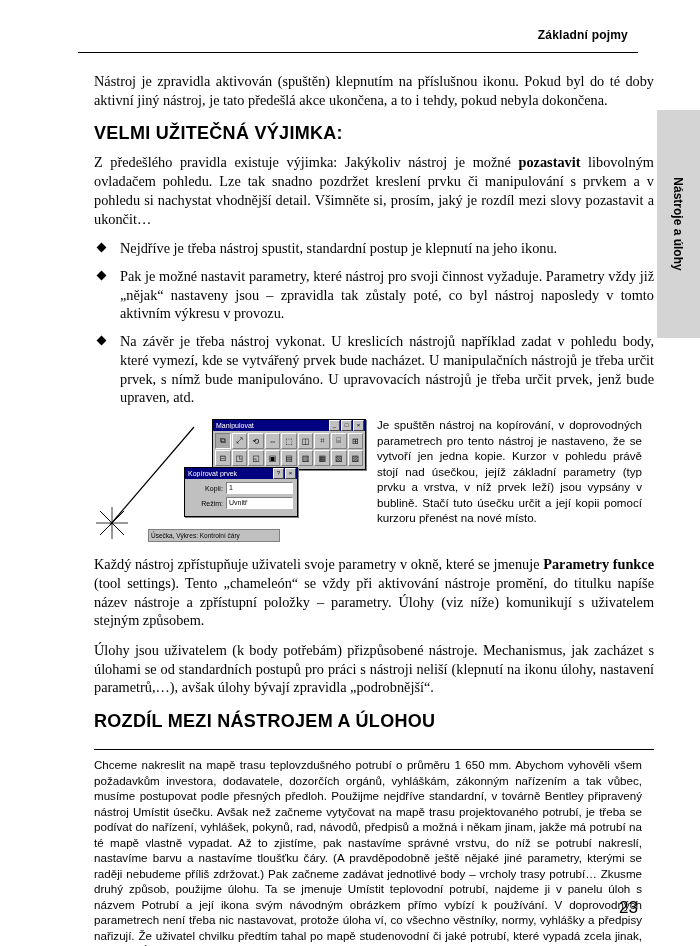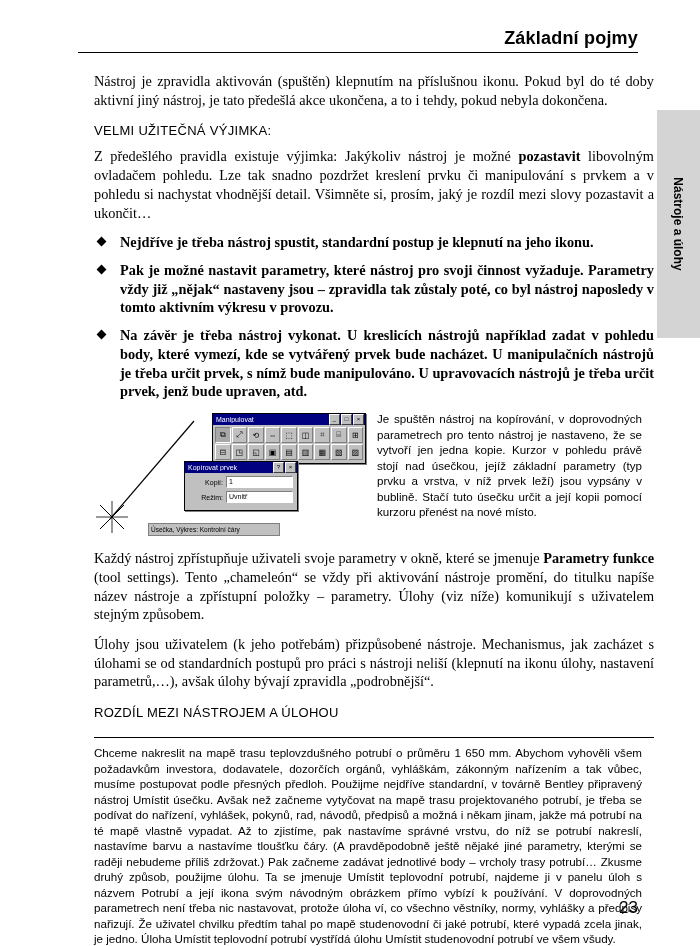--- a/index.html
+++ b/index.html
@@ -21,24 +21,24 @@
   .header-rule {
     position: absolute;
     left: 78px;
     top: 52px;
     width: 560px;
     height: 1px;
     background: #000000;
   }
   .header-title {
     position: absolute;
-    right: 62px;
+    right: 72px;
     top: 28px;
     font-family: "Liberation Sans", sans-serif;
-    font-size: 18px;
+    font-size: 12px;
     font-weight: bold;
     letter-spacing: 0.2px;
   }
 
   
   .side-tab {
     position: absolute;
     left: 657px;
     top: 110px;
     width: 43px;
@@ -70,34 +70,33 @@
   }
   p.body {
     margin: 0 0 11px 0;
     font-size: 14.3px;
     line-height: 1.31;
     text-align: justify;
   }
   h2.section {
     margin: 14px 0 9px 0;
     font-family: "Liberation Sans", sans-serif;
-    font-size: 13px;
-    font-weight: normal;
+    font-size: 18px;
+    font-weight: bold;
     letter-spacing: 0.3px;
   }
   h2.section.with-rule {
     border-bottom: 1.6px solid #000;
     padding-bottom: 17px;
     margin-bottom: 7px;
   }
   ul.bullets {
     margin: 8px 0 10px 0;
     padding: 0;
     list-style: none;
-    font-weight: bold;
   }
   ul.bullets li {
     position: relative;
     padding-left: 26px;
     margin-bottom: 9px;
     font-size: 14.3px;
     line-height: 1.31;
     text-align: justify;
   }
   ul.bullets li .diamond {
@@ -387,21 +386,21 @@
         <div class="statusbar">Úsečka, Výkres: Kontrolní čáry</div>
       </div>
 
       <div class="figure-caption sans-block">
         <p>Je spuštěn nástroj na kopírování, v doprovodných parametrech pro tento nástroj je nastaveno, že se vytvoří jen jedna kopie. Kurzor v pohledu právě stojí nad úsečkou, jejíž základní parametry (typ prvku a vrstva, v níž prvek leží) jsou vypsány v bublině. Stačí tuto úsečku určit a její kopii pomocí kurzoru přenést na nové místo.</p>
       </div>
     </div>
 
     <p class="body"><span>Každý nástroj zpřístupňuje uživateli svoje parametry v okně, které se jmenuje </span><b>Parametry funkce</b><span> (tool settings). Tento „chameleón“ se vždy při aktivování nástroje promění, do titulku napíše název nástroje a zpřístupní položky – parametry. Úlohy (viz níže) komunikují s uživatelem stejným způsobem.</span></p>
 
-    <p class="body">Úlohy jsou uživatelem (k jeho potřebám) přizpůsobené nástroje. Mechanismus, jak zacházet s úlohami se od standardních postupů pro práci s nástroji neliší (klepnutí na ikonu úlohy, nastavení parametrů,…), avšak úlohy bývají zpravidla „podrobnější“.</p>
+    <p class="body">Úlohy jsou uživatelem (k body potřebám) přizpůsobené nástroje. Mechanismus, jak zacházet s úlohami se od standardních postupů pro práci s nástroji neliší (klepnutí na ikonu úlohy, nastavení parametrů,…), avšak úlohy bývají zpravidla „podrobnější“.</p>
 
     <h2 class="section with-rule">ROZDÍL MEZI NÁSTROJEM A ÚLOHOU</h2>
 
     <div class="sans-block">
       <p>Chceme nakreslit na mapě trasu teplovzdušného potrubí o průměru 1 650 mm. Abychom vyhověli všem požadavkům investora, dodavatele, dozorčích orgánů, vyhláškám, zákonným nařízením a tak vůbec, musíme postupovat podle přesných předloh. Použijme nejdříve standardní, v továrně Bentley připravený nástroj Umístit úsečku. Avšak než začneme vytyčovat na mapě trasu projektovaného potrubí, je třeba se podívat do nařízení, vyhlášek, pokynů, rad, návodů, předpisů a možná i někam jinam, jakže má potrubí na té mapě vlastně vypadat. Až to zjistíme, pak nastavíme správné vrstvu, do níž se potrubí nakreslí, nastavíme barvu a nastavíme tloušťku čáry. (A pravděpodobně ještě nějaké jiné parametry, kterými se raději nebudeme příliš zdržovat.) Pak začneme zadávat jednotlivé body – vrcholy trasy potrubí… Zkusme druhý způsob, použijme úlohu. Ta se jmenuje Umístit teplovodní potrubí, najdeme ji v panelu úloh s názvem Potrubí a její ikona svým návodným obrázkem přímo vybízí k používání. V doprovodných parametrech není třeba nic nastavovat, protože úloha ví, co všechno věstníky, normy, vyhlášky a předpisy nařizují. Že uživatel chvilku předtím tahal po mapě studenovodní či jaké potrubí, které vypadá zcela jinak, je jedno. Úloha Umístit teplovodní potrubí vystřídá úlohu Umístit studenovodní potrubí ve všem všudy.</p>
     </div>
 
   </div>
 
   <div class="page-number">23</div>

